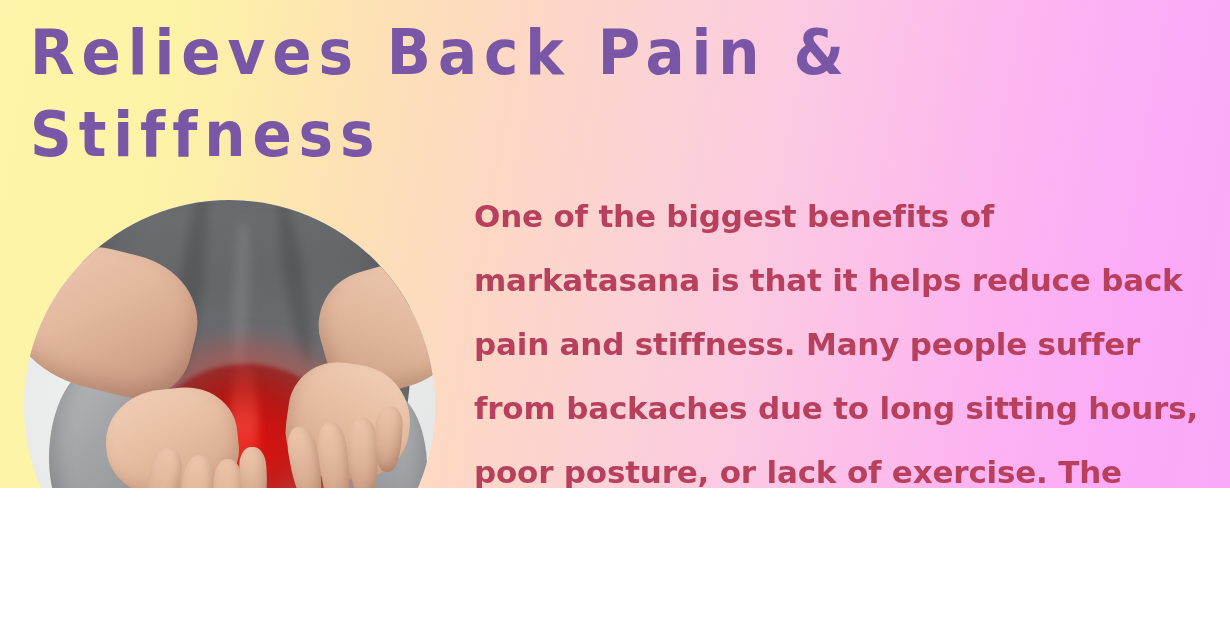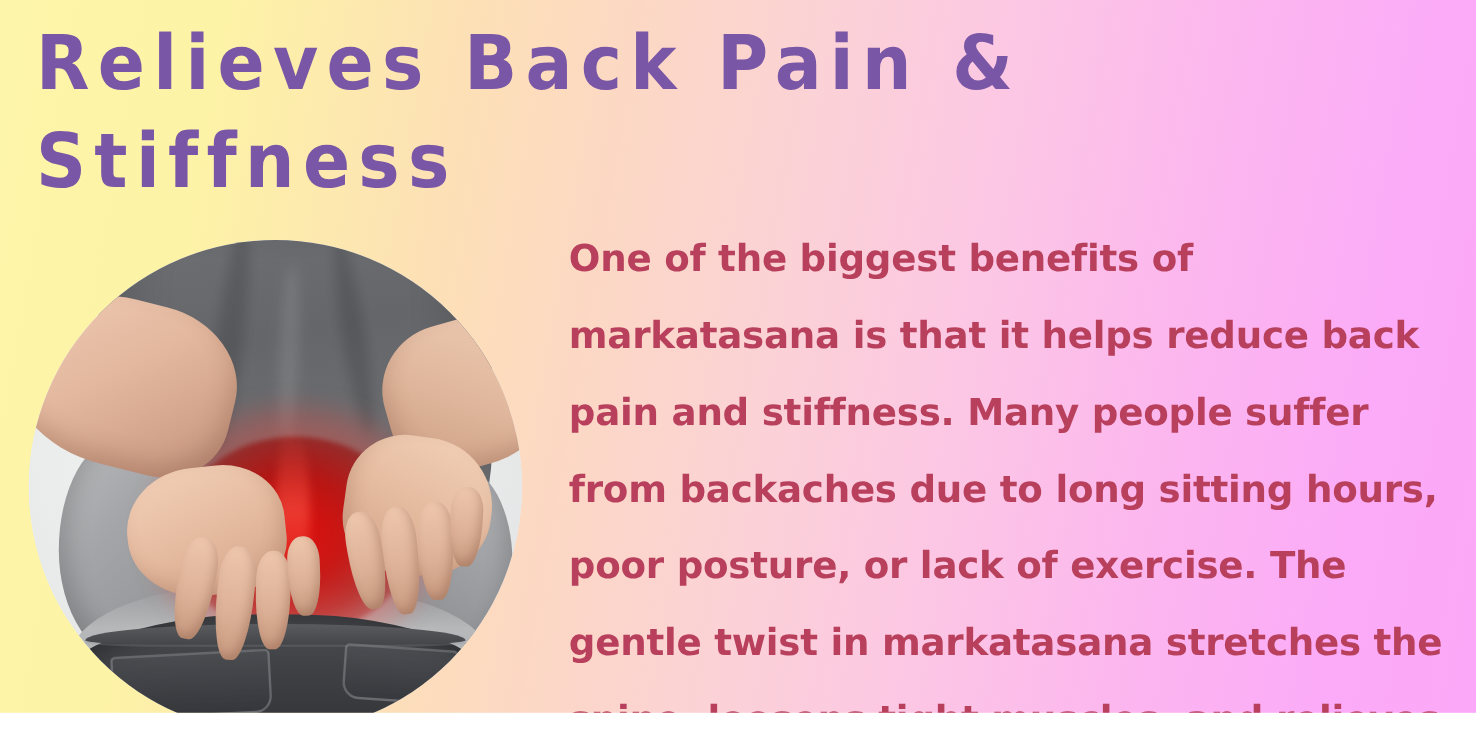--- a/index.html
+++ b/index.html
@@ -11,21 +11,21 @@
     width: 1230px;
     height: 630px;
     overflow: hidden;
     font-family: "Liberation Sans", sans-serif;
   }
 
   
   .slide {
     position: relative;
     width: 1230px;
-    height: 594px;
+    height: 488px;
     overflow: hidden;
     background:
       linear-gradient(100deg,
         #fdf5a9 0%,
         #fdf3a6 14%,
         #fde0b6 30%,
         #fcd8c4 40%,
         #fbd2d6 52%,
         #fcc7e4 64%,
         #fcb6ef 78%,

